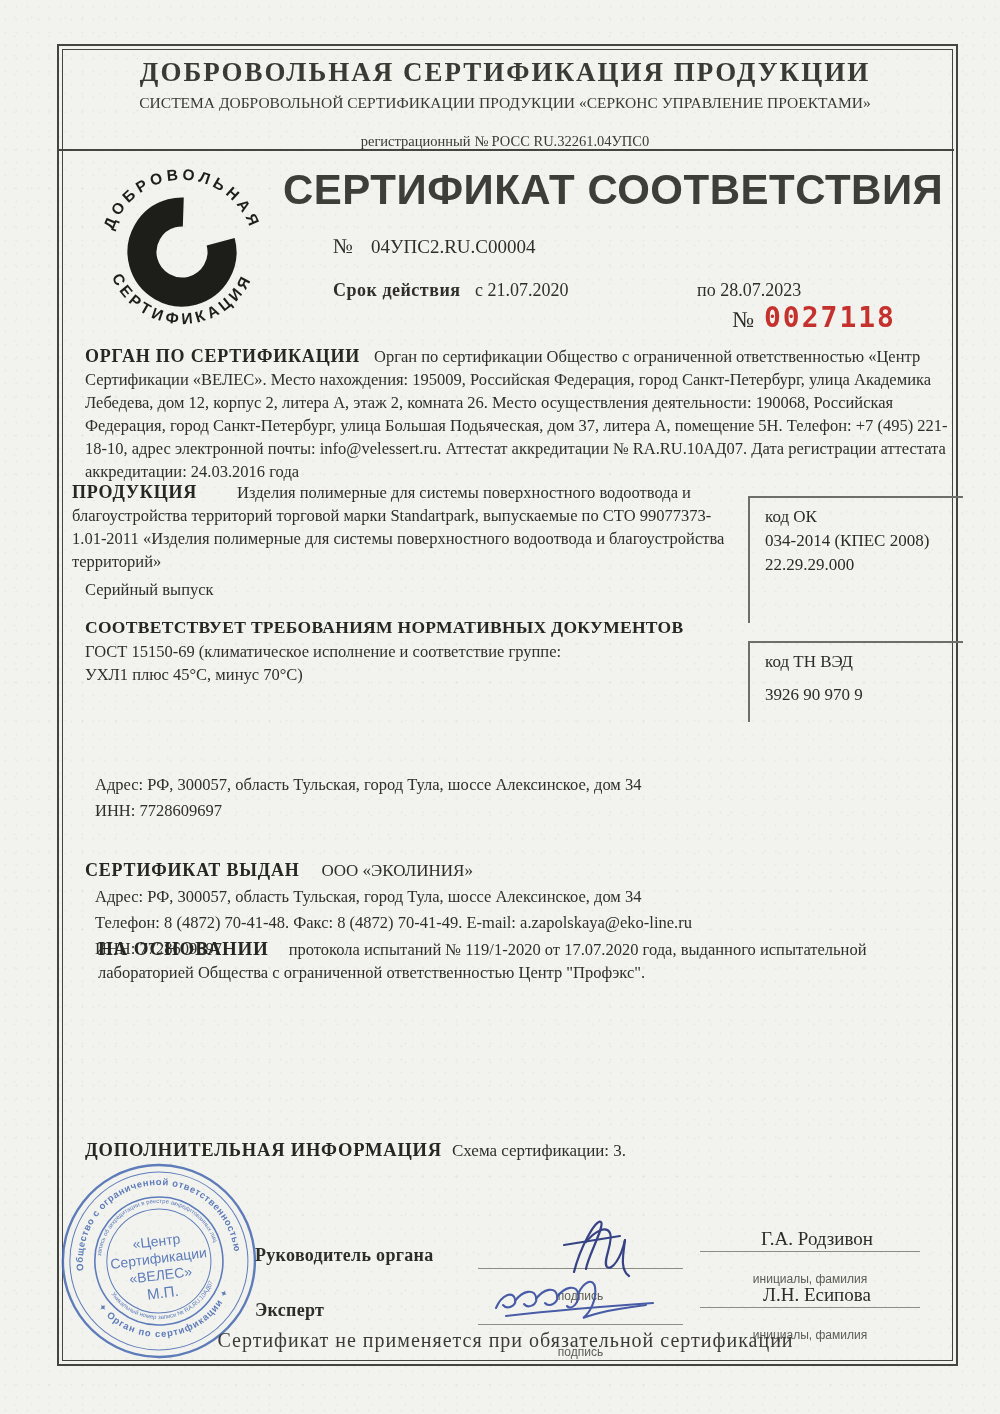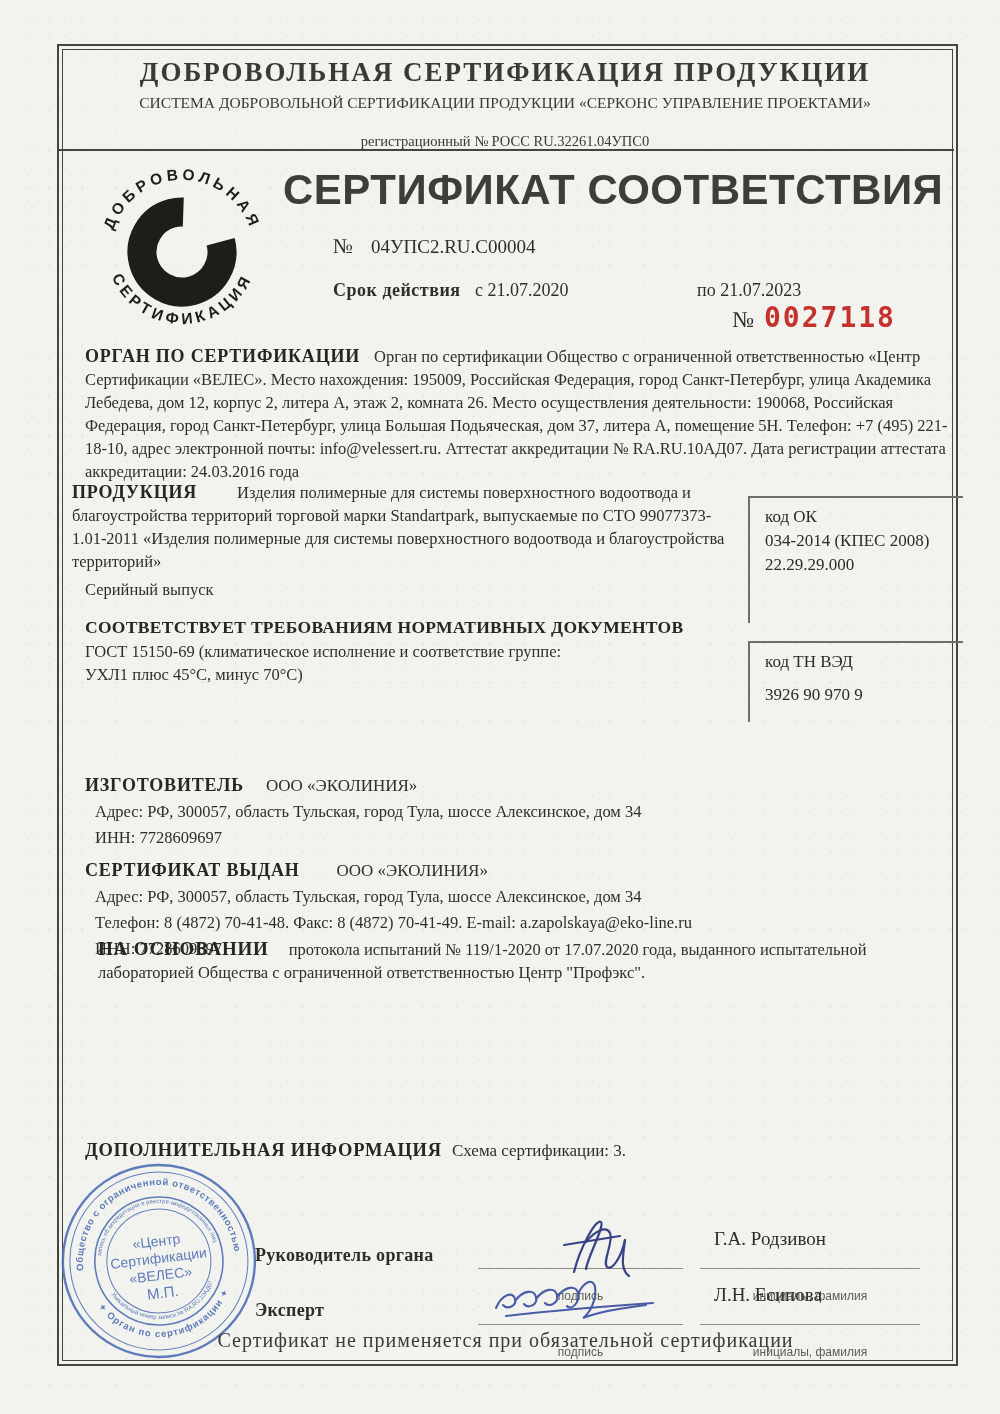--- a/index.html
+++ b/index.html
@@ -55,40 +55,40 @@
   .tnvedbox{top:641px;height:72px;}
   .tnvedbox .code-value{display:block;margin-top:9px;}
 
   .compliance-block{position:absolute;left:85px;top:617px;width:655px;}
   .compliance-block .head{font-size:17.5px;letter-spacing:0.3px;display:block;margin-bottom:2px;}
 
   .maker-block{position:absolute;left:85px;top:772px;width:780px;font-size:16.5px;line-height:26px;}
   .maker-block .sec-label{margin-right:22px;}
   .maker-block .sub{padding-left:10px;display:block;}
   .issued-block{position:absolute;left:85px;top:857px;width:800px;font-size:16.5px;line-height:26px;}
-  .issued-block .sec-label{margin-right:37px;}
+  .issued-block .sec-label{margin-right:22px;}
   .issued-block .sub{padding-left:10px;display:block;}
   .org-name{font-size:17px;}
 
   .basis-block{position:absolute;left:85px;top:937px;width:838px;margin-left:13px;}
   .basis-block .sec-label{margin-right:20px;font-size:19px;}
 
   .addinfo-block{position:absolute;left:85px;top:1139px;width:800px;}
   .addinfo-block .sec-label{font-size:18.5px;margin-right:10px;}
   .addinfo-block .body-text{font-size:17px;}
 
   .stamp{position:absolute;left:50px;top:1158px;opacity:0.88;transform:rotate(-7deg);}
 
   .sig-role{position:absolute;font-size:18px;font-weight:bold;color:#2c2c28;letter-spacing:0.3px;}
   .role-head{left:255px;top:1245px;}
   .role-expert{left:255px;top:1300px;}
   .field{position:absolute;text-align:center;}
   .field .line{border-bottom:1px solid #8d8d86;height:0;}
   .field .caption{font-size:12px;color:#5c5c55;margin-top:20px;font-family:"Liberation Sans","DejaVu Sans",sans-serif;}
-  .field .name{font-size:19px;color:#2c2c28;margin-bottom:18px;text-align:left;padding-left:14px;}
+  .field .name{font-size:19px;color:#2c2c28;margin-bottom:1px;text-align:center;padding-left:14px;}
   .scrawl-wrap{position:relative;height:56px;}
   .scrawl-wrap svg{position:absolute;left:0;bottom:-10px;}
   .sig-line-1{left:478px;top:1212px;width:205px;}
   .name-line-1{left:700px;top:1228px;width:220px;}
   .sig-line-2{left:478px;top:1270px;width:205px;}
   .sig-line-2 .scrawl-wrap{height:54px;}
   .name-line-2{left:700px;top:1284px;width:220px;}
 
   .bottom-note{position:absolute;left:57px;top:1329px;width:897px;text-align:center;
                font-size:20px;letter-spacing:1px;color:#3b3a35;}
@@ -127,21 +127,21 @@
 
   <div class="title">СЕРТИФИКАТ СООТВЕТСТВИЯ</div>
 
   <div class="certno">
     <span class="no-sign">№</span><span>04УПС2.RU.C00004</span>
   </div>
 
   <div class="validity">
     <b>Срок действия</b>
     <span>с 21.07.2020</span>
-    <span class="to">по 21.07.2023</span>
+    <span class="to">по 28.07.2023</span>
   </div>
 
   <div class="serial">
     <span class="no-sign">№</span>
     <span class="digits">0027118</span>
   </div>
 
   <p class="para org-block body-text">
     <b class="sec-label">ОРГАН ПО СЕРТИФИКАЦИИ</b><span>Орган по сертификации Общество с ограниченной ответственностью «Центр Сертификации «ВЕЛЕС». Место нахождения: 195009, Российская Федерация, город Санкт-Петербург, улица Академика Лебедева, дом 12, корпус 2, литера А, этаж 2, комната 26. Место осуществления деятельности: 190068, Российская Федерация, город Санкт-Петербург, улица Большая Подьяческая, дом 37, литера А, помещение 5Н. Телефон: +7 (495) 221-18-10, адрес электронной почты: info@velessert.ru. Аттестат аккредитации № RA.RU.10АД07. Дата регистрации аттестата аккредитации: 24.03.2016 года</span>
   </p>
@@ -162,23 +162,20 @@
     <div class="body-text">ГОСТ 15150-69 (климатическое исполнение и соответствие группе:</div>
     <div class="body-text">УХЛ1 плюс 45°С, минус 70°С)</div>
   </div>
 
   <div class="codebox tnvedbox">
     <div>код ТН ВЭД</div>
     <span class="code-value">3926 90 970 9</span>
   </div>
 
   <div class="maker-block">
-    <div>
-      <b class="sec-label">ИЗГОТОВИТЕЛЬ</b><span class="org-name">ООО «ЭКОЛИНИЯ»</span>
-    </div>
     <span class="sub">Адрес: РФ, 300057, область Тульская, город Тула, шоссе Алексинское, дом 34</span>
     <span class="sub">ИНН: 7728609697</span>
   </div>
 
   <div class="issued-block">
     <div>
       <b class="sec-label">СЕРТИФИКАТ ВЫДАН</b><span class="org-name">ООО «ЭКОЛИНИЯ»</span>
     </div>
     <span class="sub">Адрес: РФ, 300057, область Тульская, город Тула, шоссе Алексинское, дом 34</span>
     <span class="sub">Телефон: 8 (4872) 70-41-48. Факс: 8 (4872) 70-41-49. E-mail: a.zapolskaya@eko-line.ru</span>

